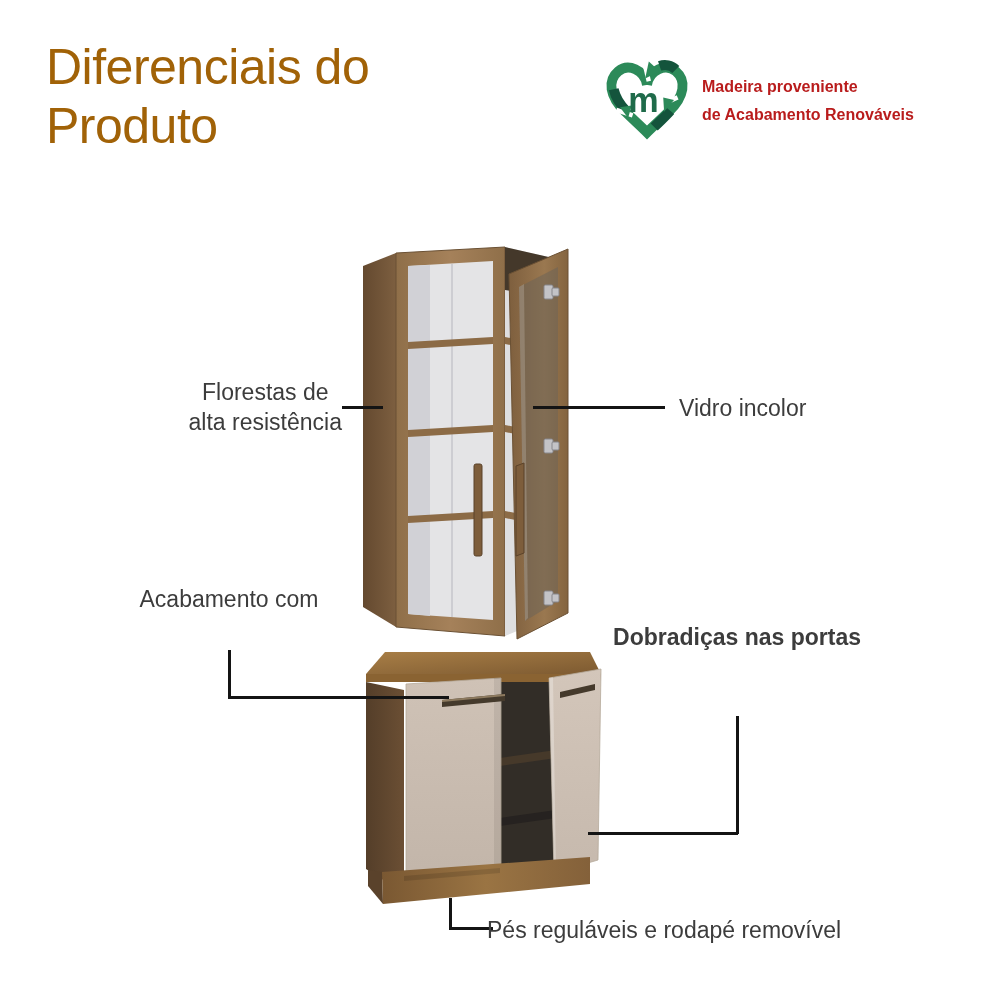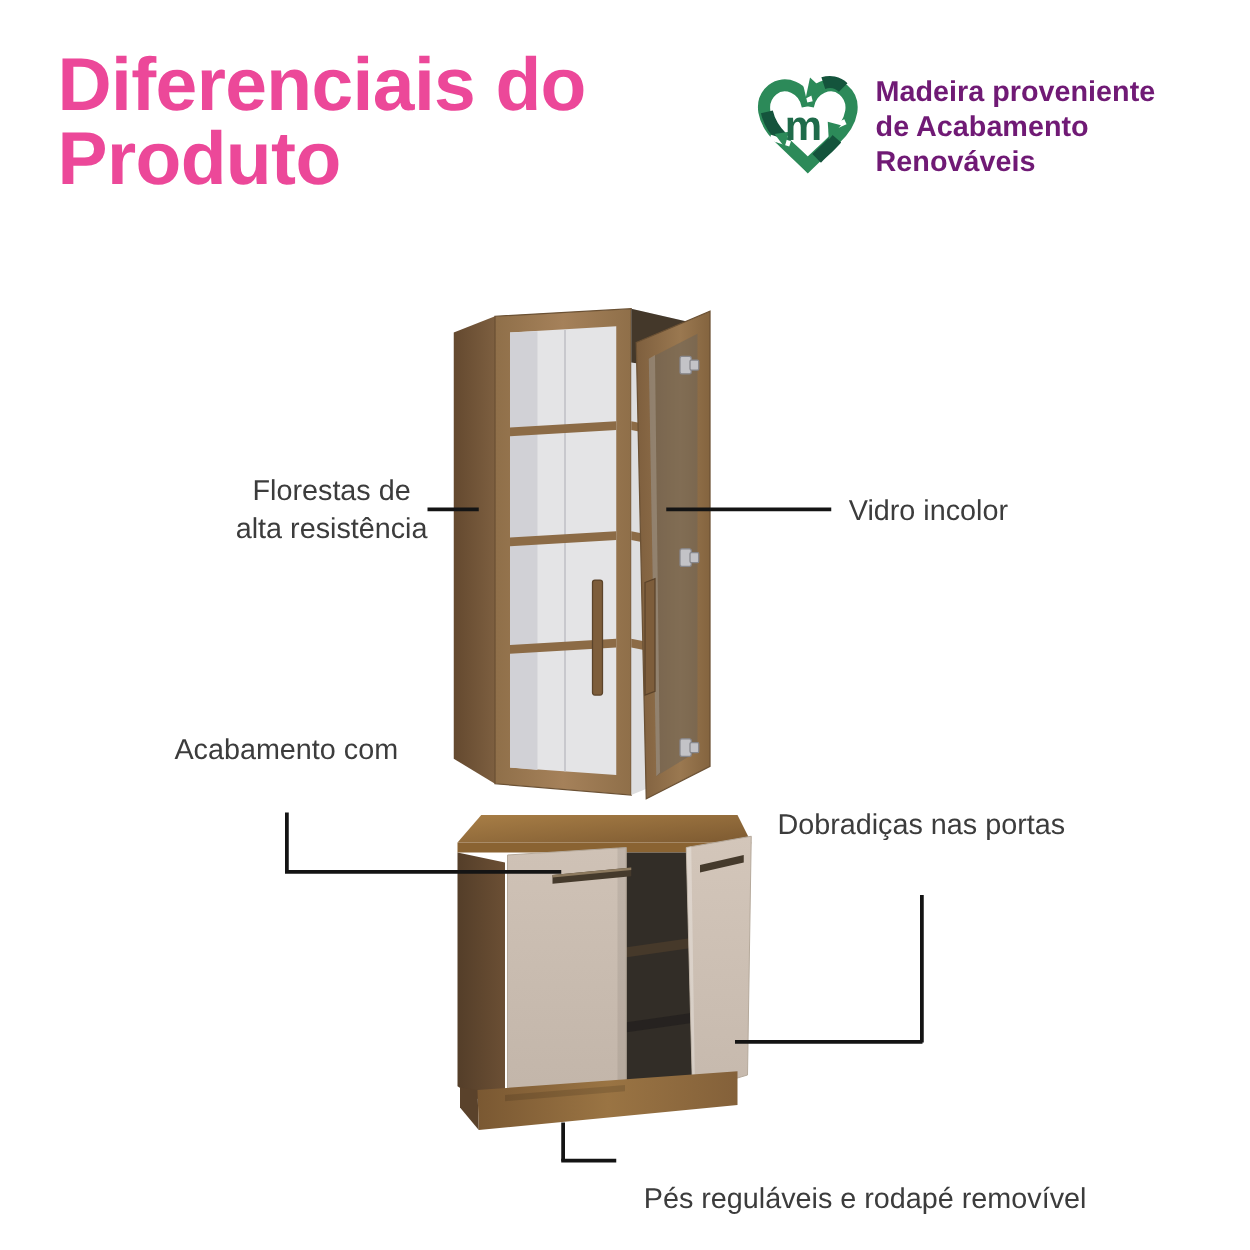--- a/index.html
+++ b/index.html
@@ -5,28 +5,28 @@
   html,body{margin:0;padding:0;}
   body{
     width:1000px;height:1000px;position:relative;overflow:hidden;
     background:#ffffff;
     font-family:"Liberation Sans",sans-serif;
     color:#3b3b3b;
   }
   .abs{position:absolute;}
   .title{
     left:46px;top:38px;width:520px;
-    font-size:60px;font-weight:700;line-height:59px;
-    color:#ec4899;letter-spacing:-0.5px;
+    font-size:50px;font-weight:400;line-height:59px;
+    color:#a16207;letter-spacing:-0.5px;
   }
   .badge{
     left:602px;top:56px;display:flex;align-items:center;gap:10px;
   }
   .badge-text{
-    font-size:23px;font-weight:700;line-height:28px;color:#701a75;
+    font-size:16px;font-weight:700;line-height:28px;color:#b91c1c;
   }
   .callout{
     font-size:23px;line-height:30px;color:#3c3c3c;text-align:center;white-space:nowrap;
   }
   .cl{position:absolute;background:#141414;}
   svg{display:block;}
 </style>
 </head>
 <body>
 
@@ -187,19 +187,19 @@
 </div>
 
 <div class="abs callout" style="left:679px;top:393px;">
   <div>Vidro incolor</div>
 </div>
 
 <div class="abs callout" style="left:124px;width:210px;top:584px;">
   <div>Acabamento com</div>
 </div>
 
-<div class="abs callout" style="left:611px;width:252px;top:644px;">
+<div class="abs callout" style="left:611px;width:252px;top:622px;font-weight:bold;">
   <div>Dobradiças nas portas</div>
 </div>
 
-<div class="abs callout" style="left:515px;top:915px;margin-top:28px;">
+<div class="abs callout" style="left:487px;top:915px;">
   <div>Pés reguláveis e rodapé removível</div>
 </div>
 
 </body></html>

